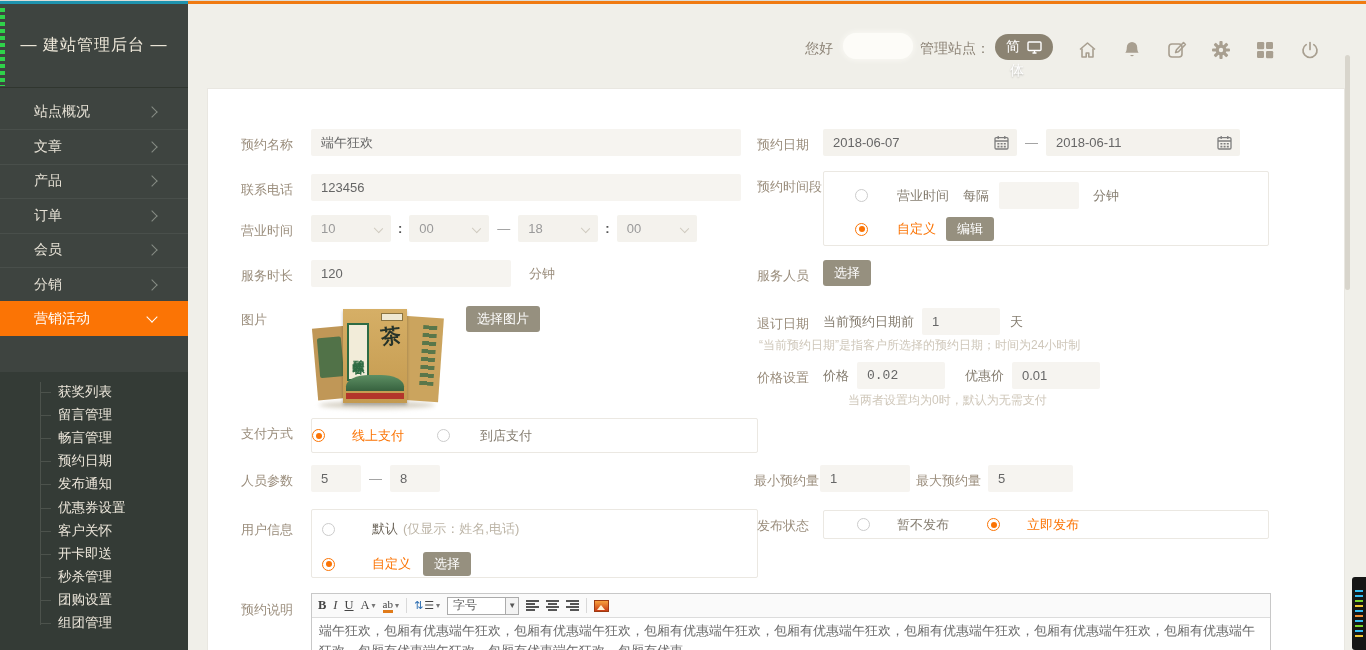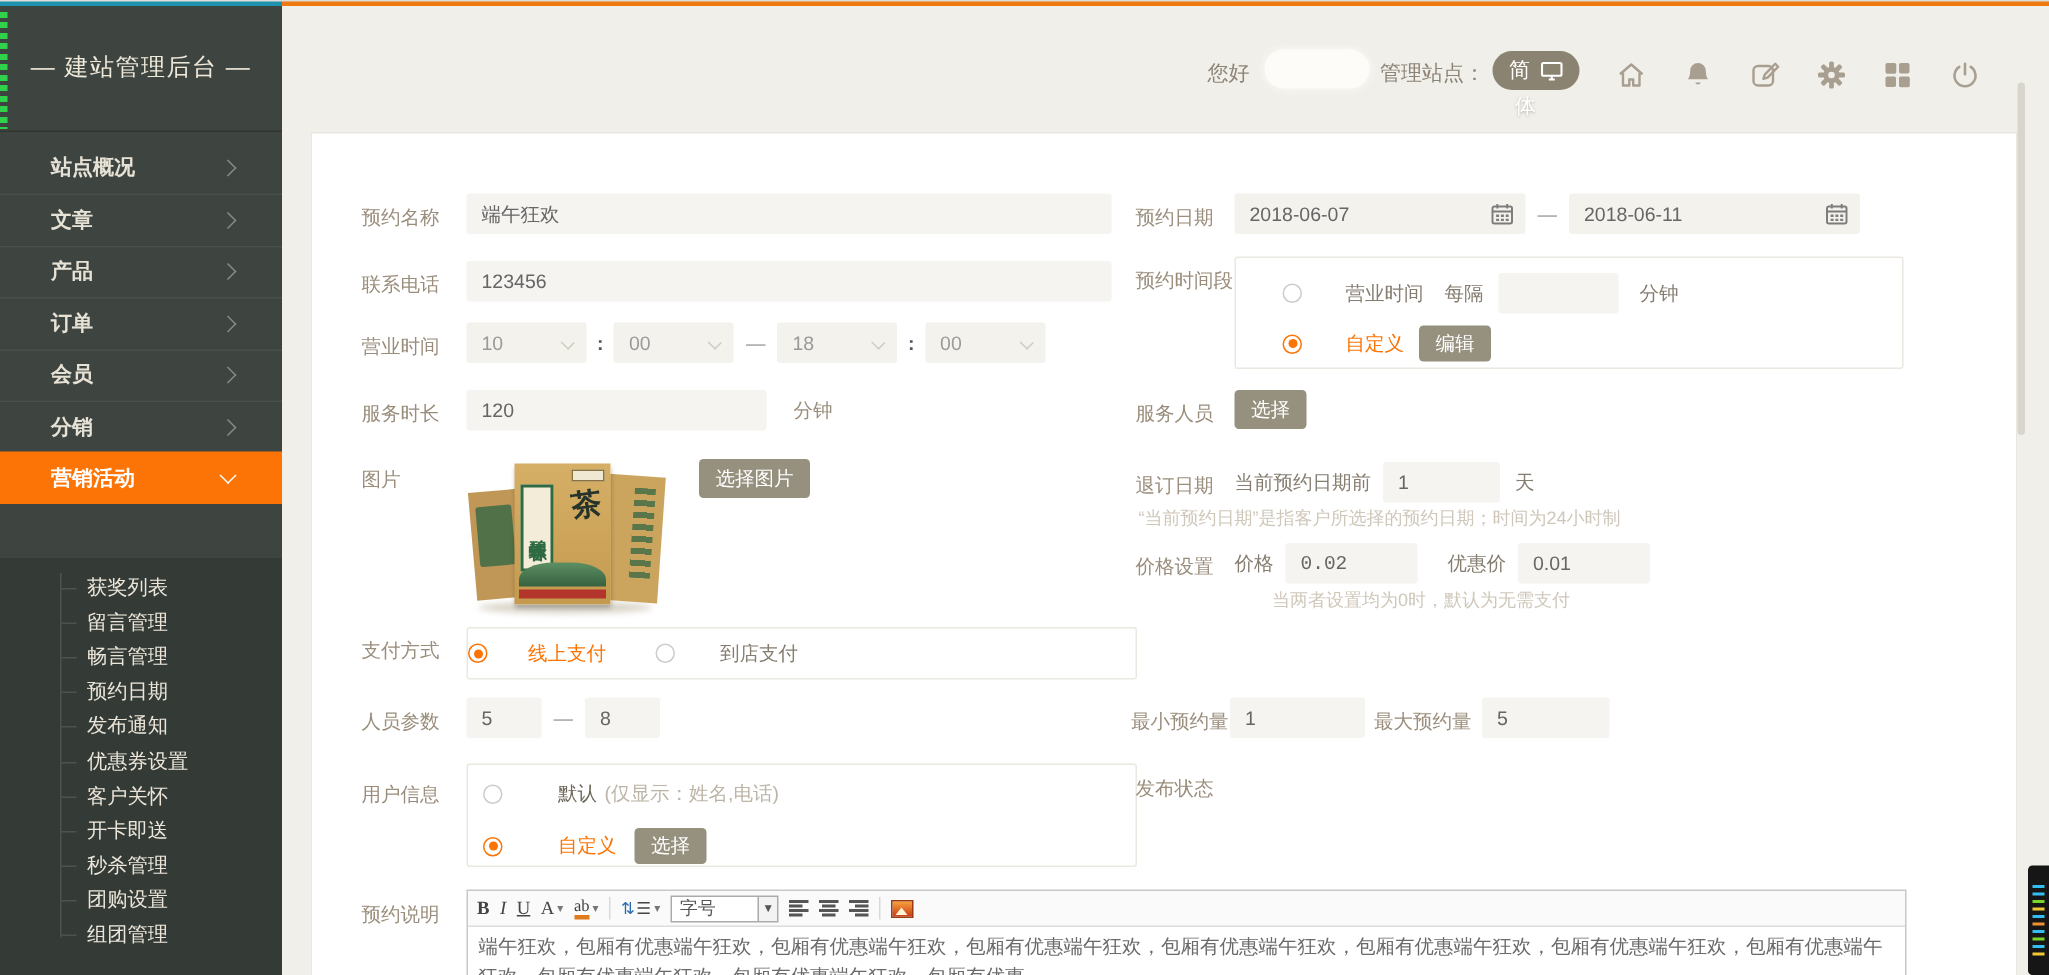--- a/index.html
+++ b/index.html
@@ -11,21 +11,21 @@
   .topline { position:absolute; top:0; left:0; right:0; height:4px; background:#dcdcd8; }
   .topline .blue { position:absolute; left:0; top:1px; width:188px; height:3px; background:#1f93ae; }
   .topline .orange { position:absolute; left:188px; right:0; top:1px; height:3px; background:#f07a12; }
 
   
   .sidebar { position:absolute; left:0; top:4px; width:188px; height:646px; background:#3e4440; }
   .green-dashes { position:absolute; left:0; top:4px; width:5px; height:78px;
     background:repeating-linear-gradient(180deg,#2fd24a 0 4px,transparent 4px 7px); }
   .logo { position:absolute; left:0; top:0; width:188px; height:84px; display:flex; align-items:center; justify-content:center;
     color:#efe9da; font-size:16px; letter-spacing:1px; border-bottom:1px solid #30362f; }
-  .menu { position:absolute; left:0; top:91px; width:188px;font-weight:bold; }
+  .menu { position:absolute; left:0; top:91px; width:188px; }
   .menu-item { position:relative; height:34.4px; display:flex; align-items:center; color:#e7e2d6; font-size:14px;
     padding-left:34px; border-top:1px solid rgba(255,255,255,0.06); cursor:pointer; }
   .menu-item:first-child { border-top:none; }
   .menu-item .chev { position:absolute; right:32px; width:8px; height:8px; border-right:1.5px solid #868c84; border-top:1.5px solid #868c84; transform:rotate(45deg); }
   .menu-item.active { background:#fb7405; color:#ffffff; border-top-color:transparent; }
   .menu-item.active .chev { border-color:#ffffff; transform:rotate(135deg); margin-top:-4px; }
   .submenu { position:absolute; left:0; top:368px; width:188px; height:278px; background:#343b36; padding-top:8px; }
   .submenu ul { position:relative; list-style:none; }
   .submenu ul::before { content:''; position:absolute; left:40px; top:2px; bottom:10px; width:1px; background:#4c524c; }
   .sub-item { position:relative; height:23.2px; display:flex; align-items:center; padding-left:58px;
@@ -439,20 +439,26 @@
       <input class="inp" style="width: 88px; margin-left: 8px;" value="0.01">
     </div>
     <span class="note" style="left:640px; top:303px">当两者设置均为0时，默认为无需支付</span>
 
     <span class="lbl" style="left:546px; top:383px">最小预约量</span>
     <input class="inp" style="position: absolute; left: 612px; top: 376px; width: 90px;" value="1">
     <span class="lbl" style="left:708px; top:383px">最大预约量</span>
     <input class="inp" style="position: absolute; left: 780px; top: 376px; width: 85px;" value="5">
 
     <span class="lbl" style="left:549px; top:428px">发布状态</span>
+    <div class="box row" style="left:615px; top:421px; width:446px; height:29px; padding-left:33px">
+      <span class="radio"></span>
+      <span class="opt-label" style="margin-left:27px">暂不发布</span>
+      <span class="radio checked" style="margin-left:38px"></span>
+      <span class="opt-label on" style="margin-left:27px">立即发布</span>
+    </div>
   </div>
 
   <div class="scroll-thumb"></div>
   <div class="float-widget">
     <i style="background:#33bdf2"></i>
       <i style="background:#33bdf2"></i>
       <i style="background:#7bd62b"></i>
     <i style="background:#f2c832"></i>
       <i style="background:#33bdf2"></i>
       <i style="background:#f28f32"></i>

